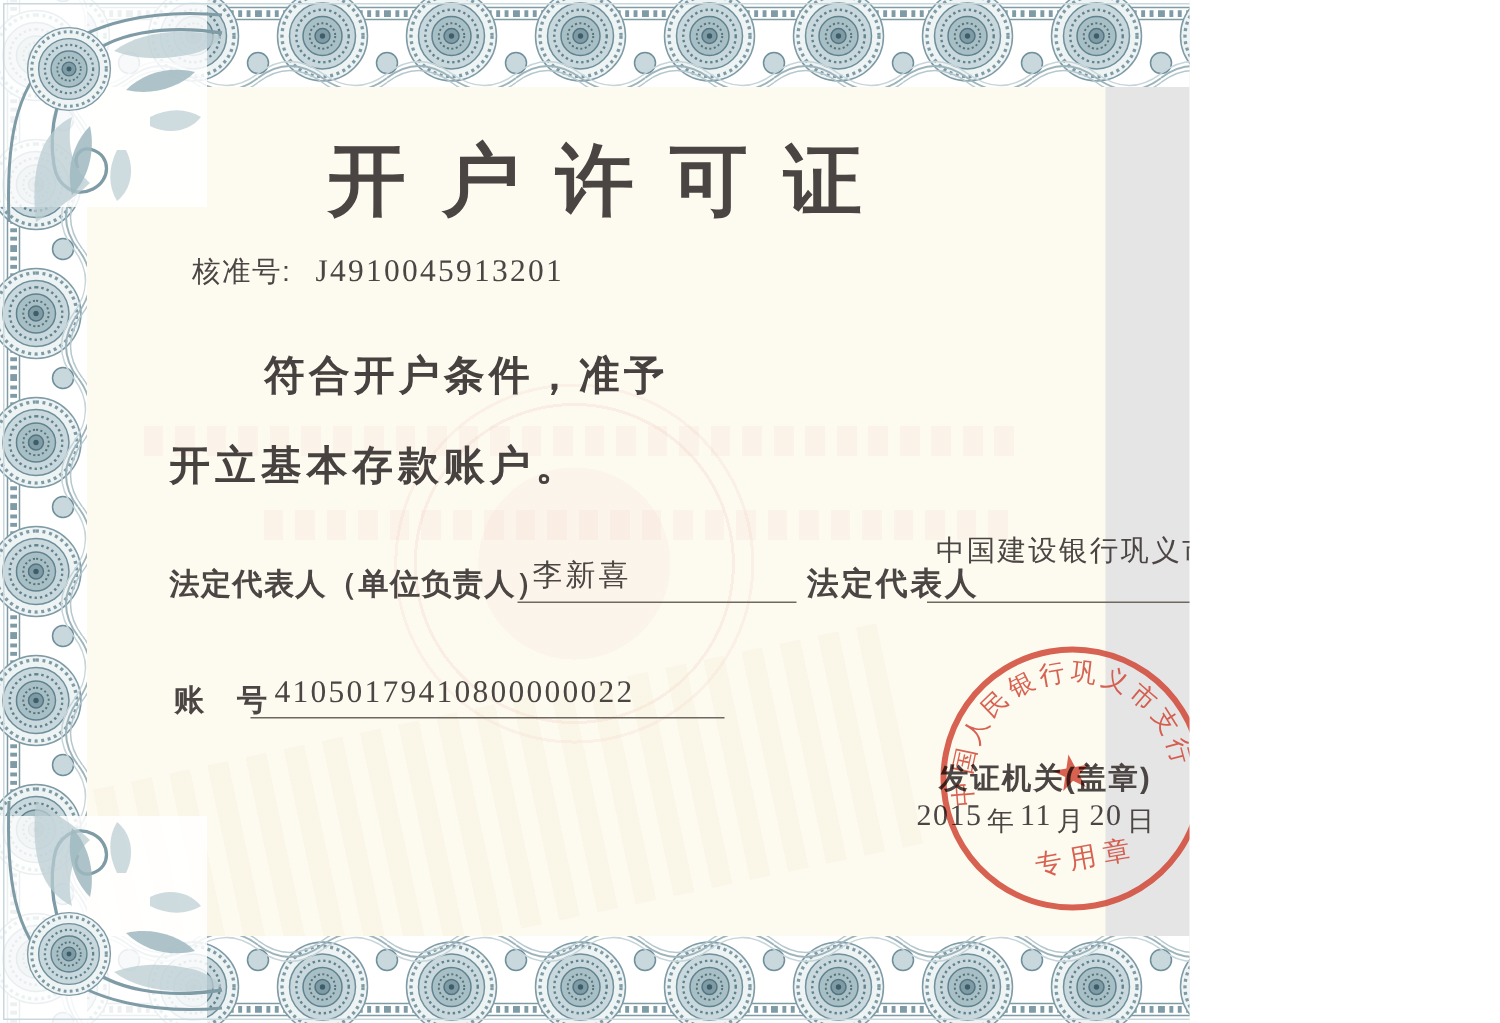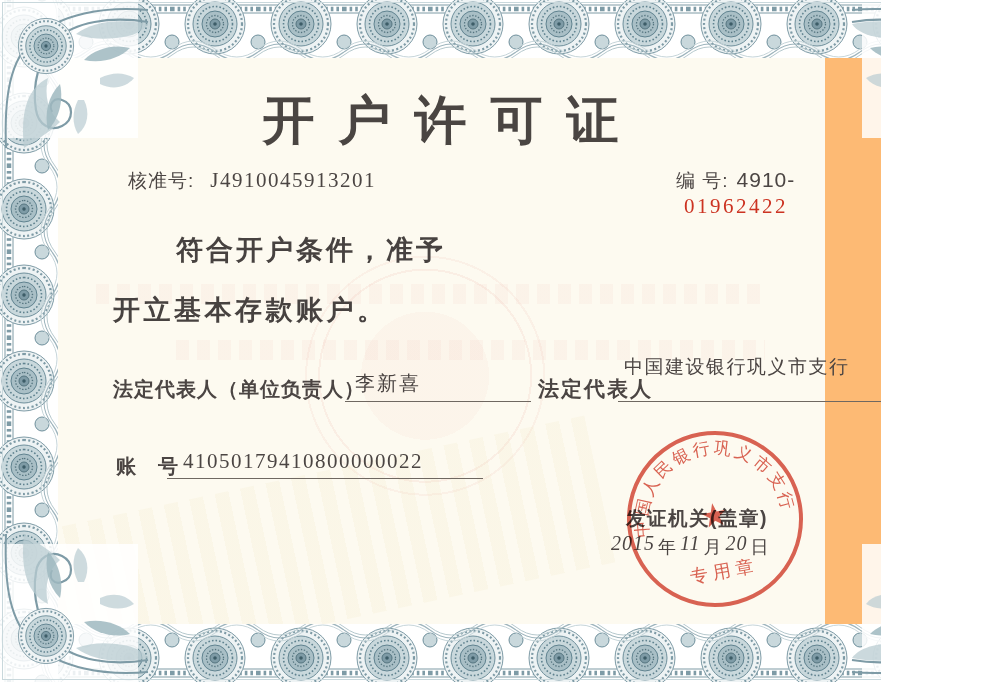--- a/index.html
+++ b/index.html
@@ -1,16 +1,16 @@
 <!DOCTYPE html>
 <html><head>
 <meta charset="utf-8">
 <style>
   html,body{margin:0;padding:0;background:#ffffff;}
-  .page{position:relative;width:881px;height:682px;background:#fdba74;overflow:hidden;
+  .page{position:relative;width:793px;height:682px;background:#e5e5e5;overflow:hidden;
         font-family:"Liberation Sans",sans-serif;color:#4b4543;}
   
   .paper{position:absolute;left:56px;top:52px;right:56px;bottom:52px;
          background-color:#fdfaf0;
          background-image:
            radial-gradient(circle at 48% 56%, rgba(236,176,165,.0) 0 105px, rgba(236,176,165,.16) 105px 107px, rgba(236,176,165,0) 107px 118px, rgba(236,176,165,.13) 118px 120px, rgba(236,176,165,0) 120px),
            radial-gradient(circle at 48% 56%, rgba(242,196,184,.10) 0 64px, rgba(242,196,184,0) 64px);}
   .wm-band{position:absolute;left:40px;right:60px;height:20px;opacity:.55;
            background:repeating-linear-gradient(90deg, rgba(236,178,168,.18) 0 13px, rgba(236,178,168,0) 13px 21px);}
   .wm-band.b1{top:232px;}
@@ -46,21 +46,21 @@
   .row3-label2{position:absolute;left:538px;top:375px;font-size:21px;font-weight:700;letter-spacing:2px;}
   .row3-field2{position:absolute;left:618px;top:368px;width:270px;height:34px;padding:0 0 21px 6px;
                font-family:"Liberation Serif",serif;font-size:19px;letter-spacing:1.5px;white-space:nowrap;}
 
   .row4-label{position:absolute;left:116px;top:453px;}
   .row4-field{position:absolute;left:167px;top:445px;width:316px;height:34px;padding:0 0 4px 16px;
               font-family:"Liberation Serif",serif;font-size:21px;letter-spacing:1.5px;}
 
   .issuer-label{position:absolute;left:626px;top:505px;font-size:19.5px;font-weight:600;letter-spacing:1.5px;}
   .issue-date{position:absolute;left:611px;top:535px;font-size:18px;letter-spacing:1px;white-space:nowrap;}
-  .issue-date .num{font-family:"Liberation Serif",serif;font-size:20px;position:relative;top:-3px;letter-spacing:1px;font-style:italic;}
+  .issue-date .num{font-family:"Liberation Serif",serif;font-size:20px;position:relative;top:-3px;letter-spacing:1px;}
   .issue-date .cn{margin:0 3px;}
 
   .stamp{position:absolute;left:622px;top:426px;z-index:4;opacity:.82;mix-blend-mode:multiply;
          transform:rotate(-10deg);}
 </style>
 </head>
 <body>
 
 <div class="page">
 
@@ -127,23 +127,20 @@
   </svg>
 
   <div class="content">
 
     <div class="title">开户许可证</div>
 
     <div class="meta-approval">
       <span>核准号:</span><span class="val">J4910045913201</span>
     </div>
 
-    <div class="meta-serial">
-      <span>编 号:</span><span class="prefix">4910-</span><span class="val">01962422</span>
-    </div>
 
     <div class="body-line1">
       <span class="tail">符合开户条件，准予</span>
     </div>
 
     <div class="body-line2">开立基本存款账户。</div>
 
     <div class="lbl row3-label1">法定代表人（单位负责人）</div>
     <div class="fill row3-field1">李新喜</div>
     <div class="row3-label2">法定代表人</div>

